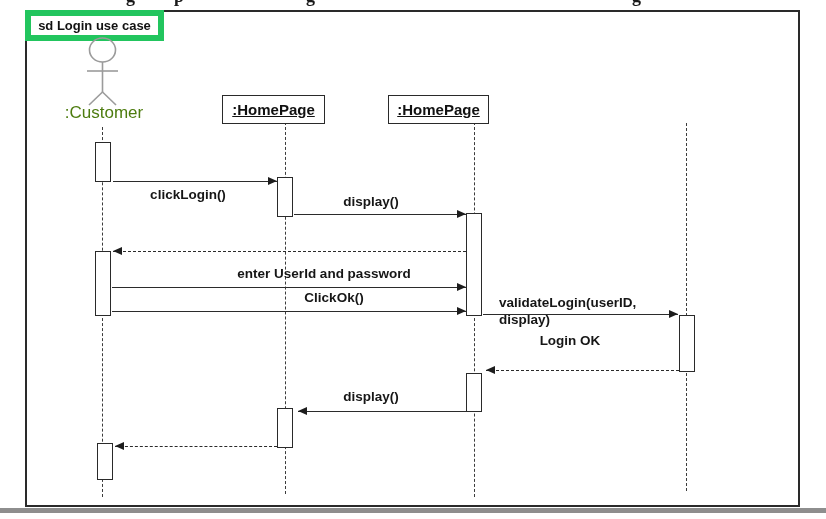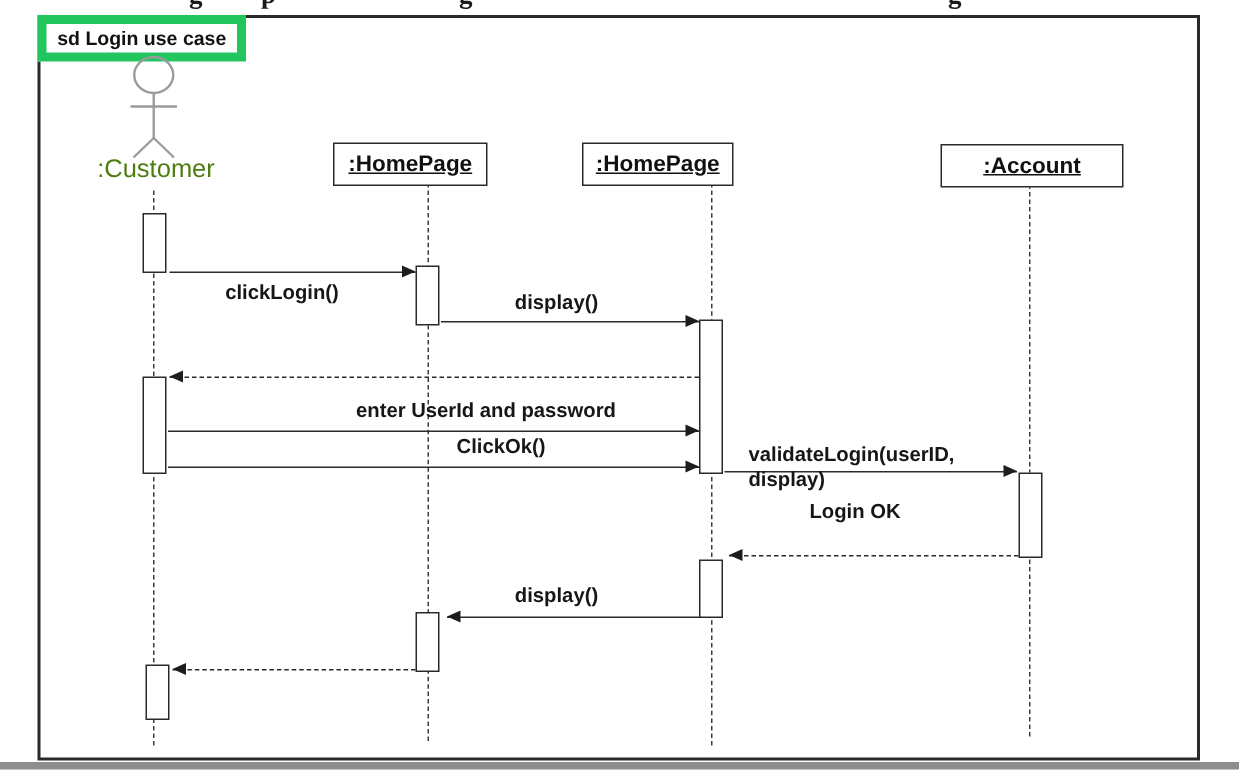--- a/index.html
+++ b/index.html
@@ -80,23 +80,20 @@
     <line x1="19.5" y1="56" x2="33" y2="69" stroke="#9b9b9b" stroke-width="1.6"></line>
   </svg>
   <div class="actor-name" style="left:104px;top:103px;">:Customer</div>
 
   <div class="head" style="left:222px;top:95px;width:101px;height:27px;">
     <span class="u">:HomePage</span>
   </div>
   <div class="head" style="left:388px;top:95px;width:99px;height:27px;">
     <span class="u">:HomePage</span>
   </div>
-  <div class="head" style="left:627px;top:96px;width:120px;height:27px;">
-    <span class="u">:Account</span>
-  </div>
 
   <div class="act" style="left:95px;top:142px;height:40px;"></div>
   <div class="act" style="left:277px;top:177px;height:40px;"></div>
   <div class="act" style="left:466px;top:213px;height:103px;"></div>
   <div class="act" style="left:95px;top:251px;height:65px;"></div>
   <div class="act" style="left:679px;top:315px;height:57px;"></div>
   <div class="act" style="left:466px;top:373px;height:39px;"></div>
   <div class="act" style="left:277px;top:408px;height:40px;"></div>
   <div class="act" style="left:97px;top:443px;height:37px;"></div>
 

